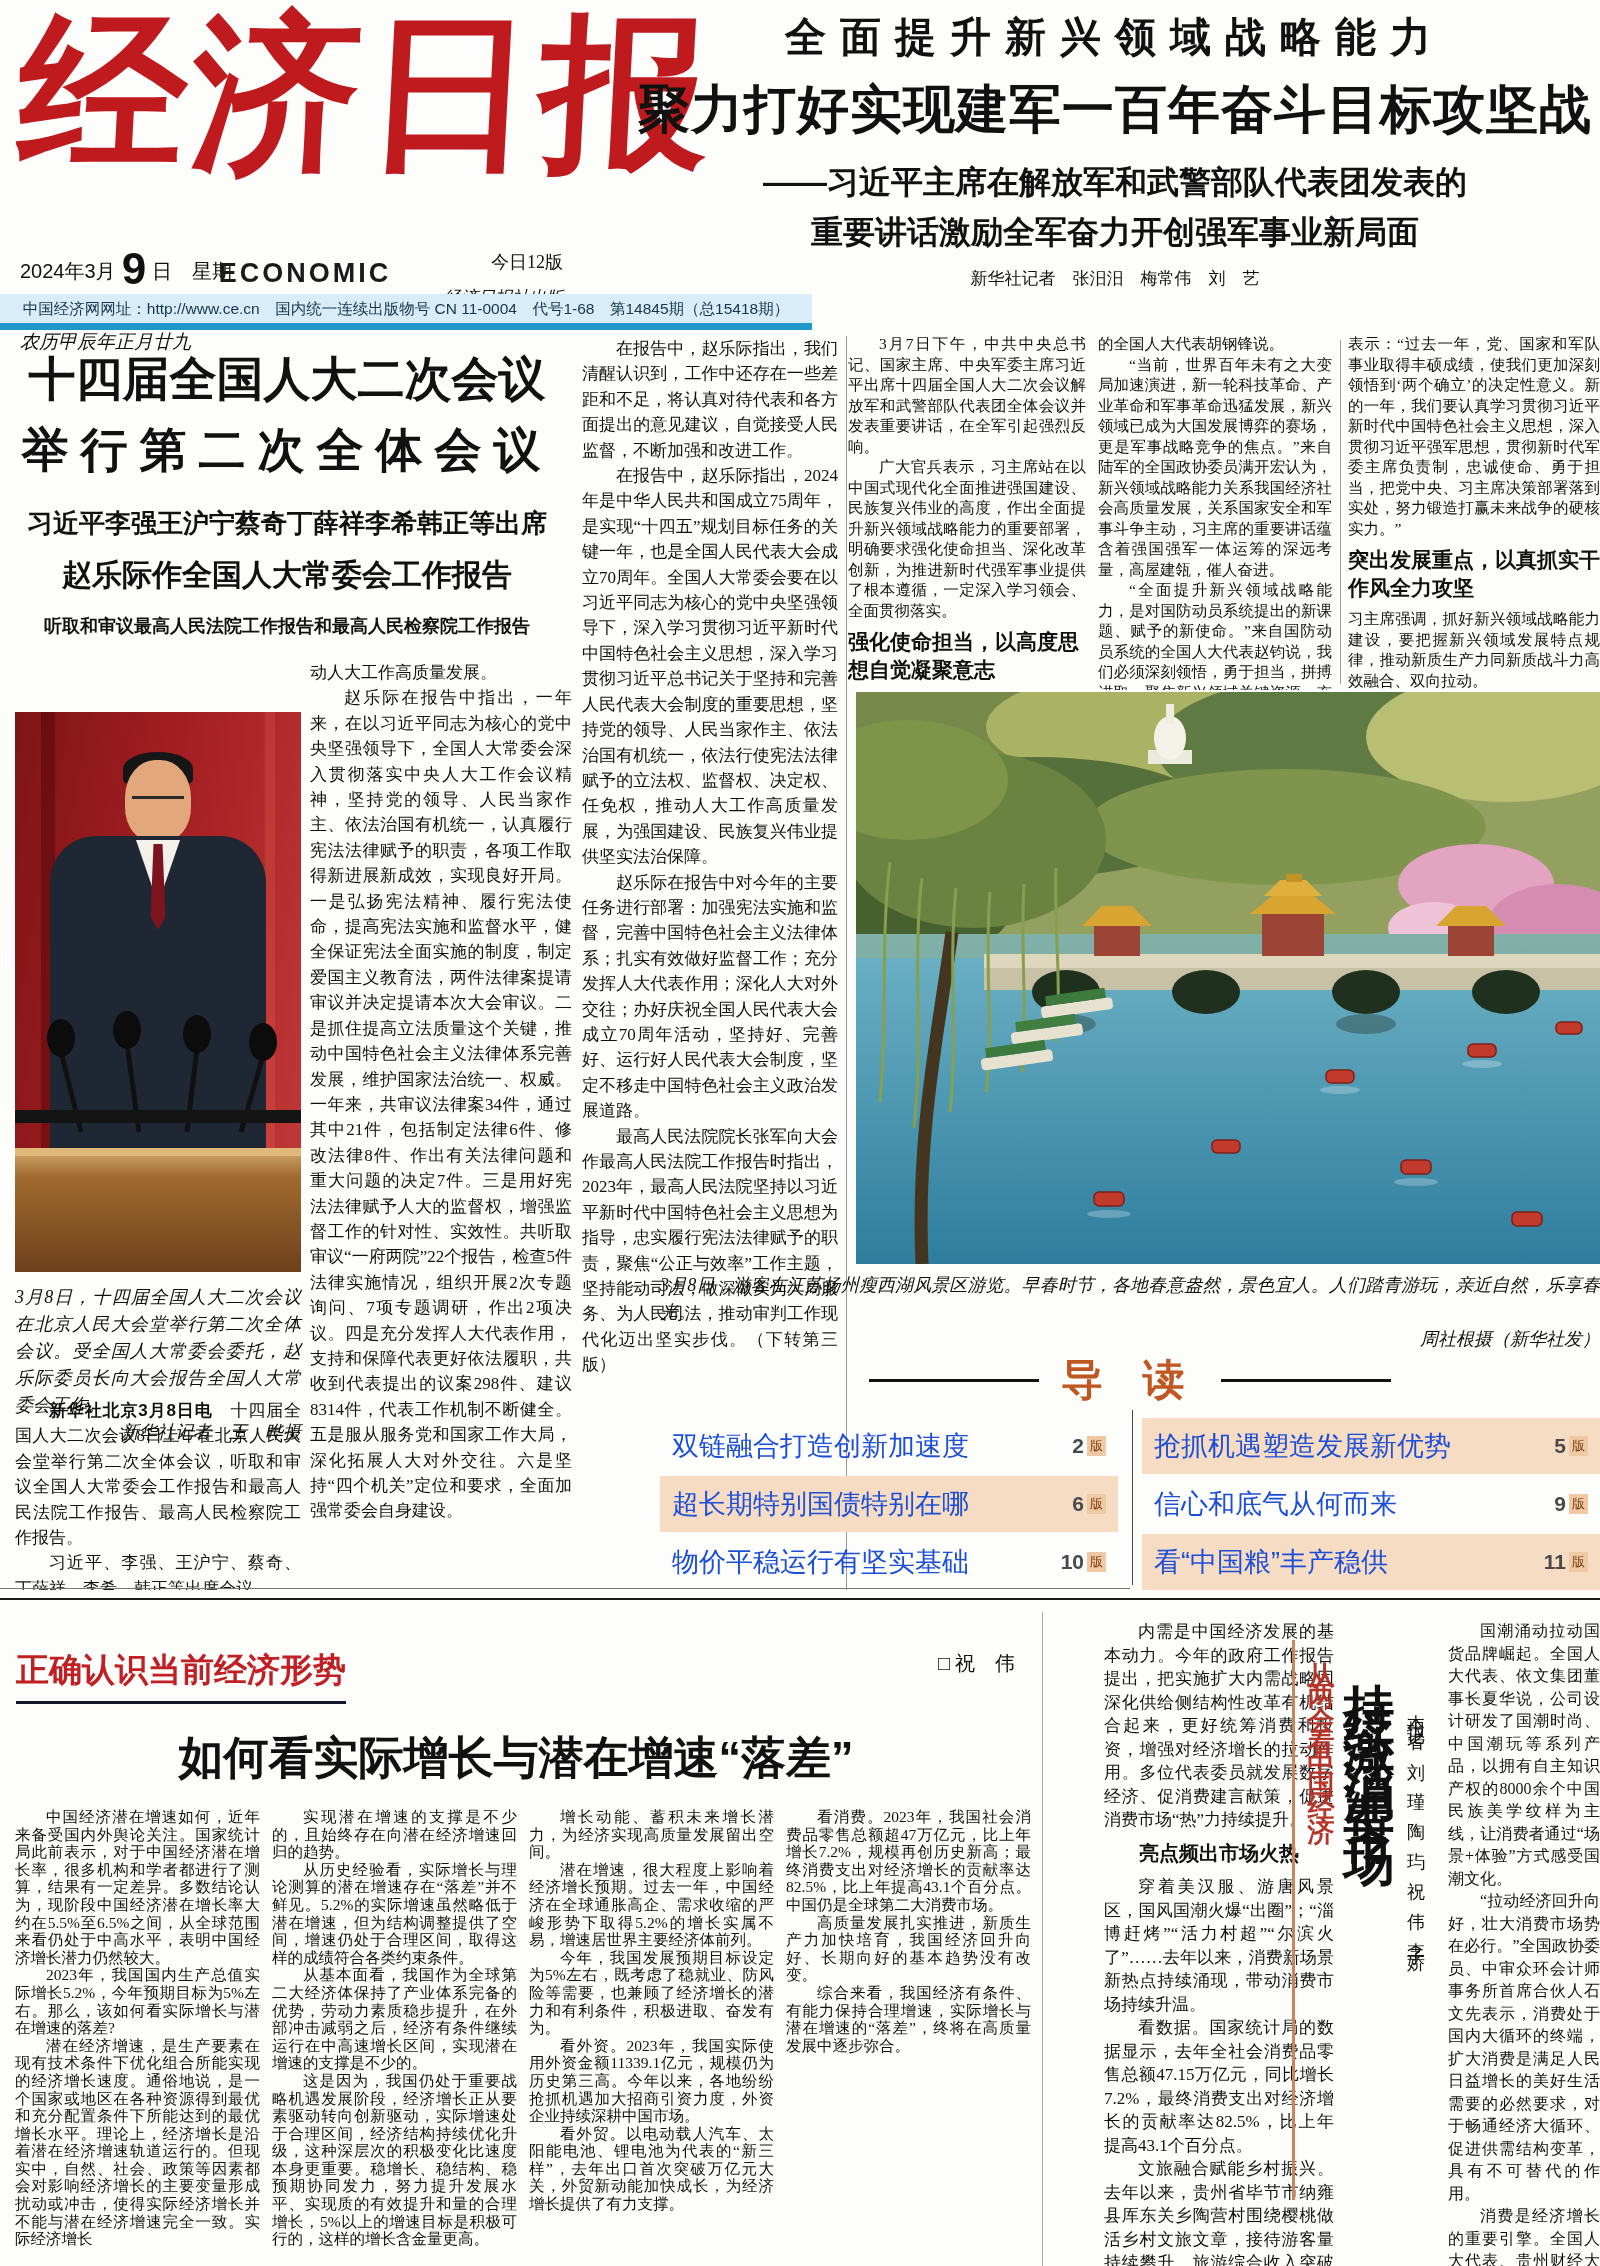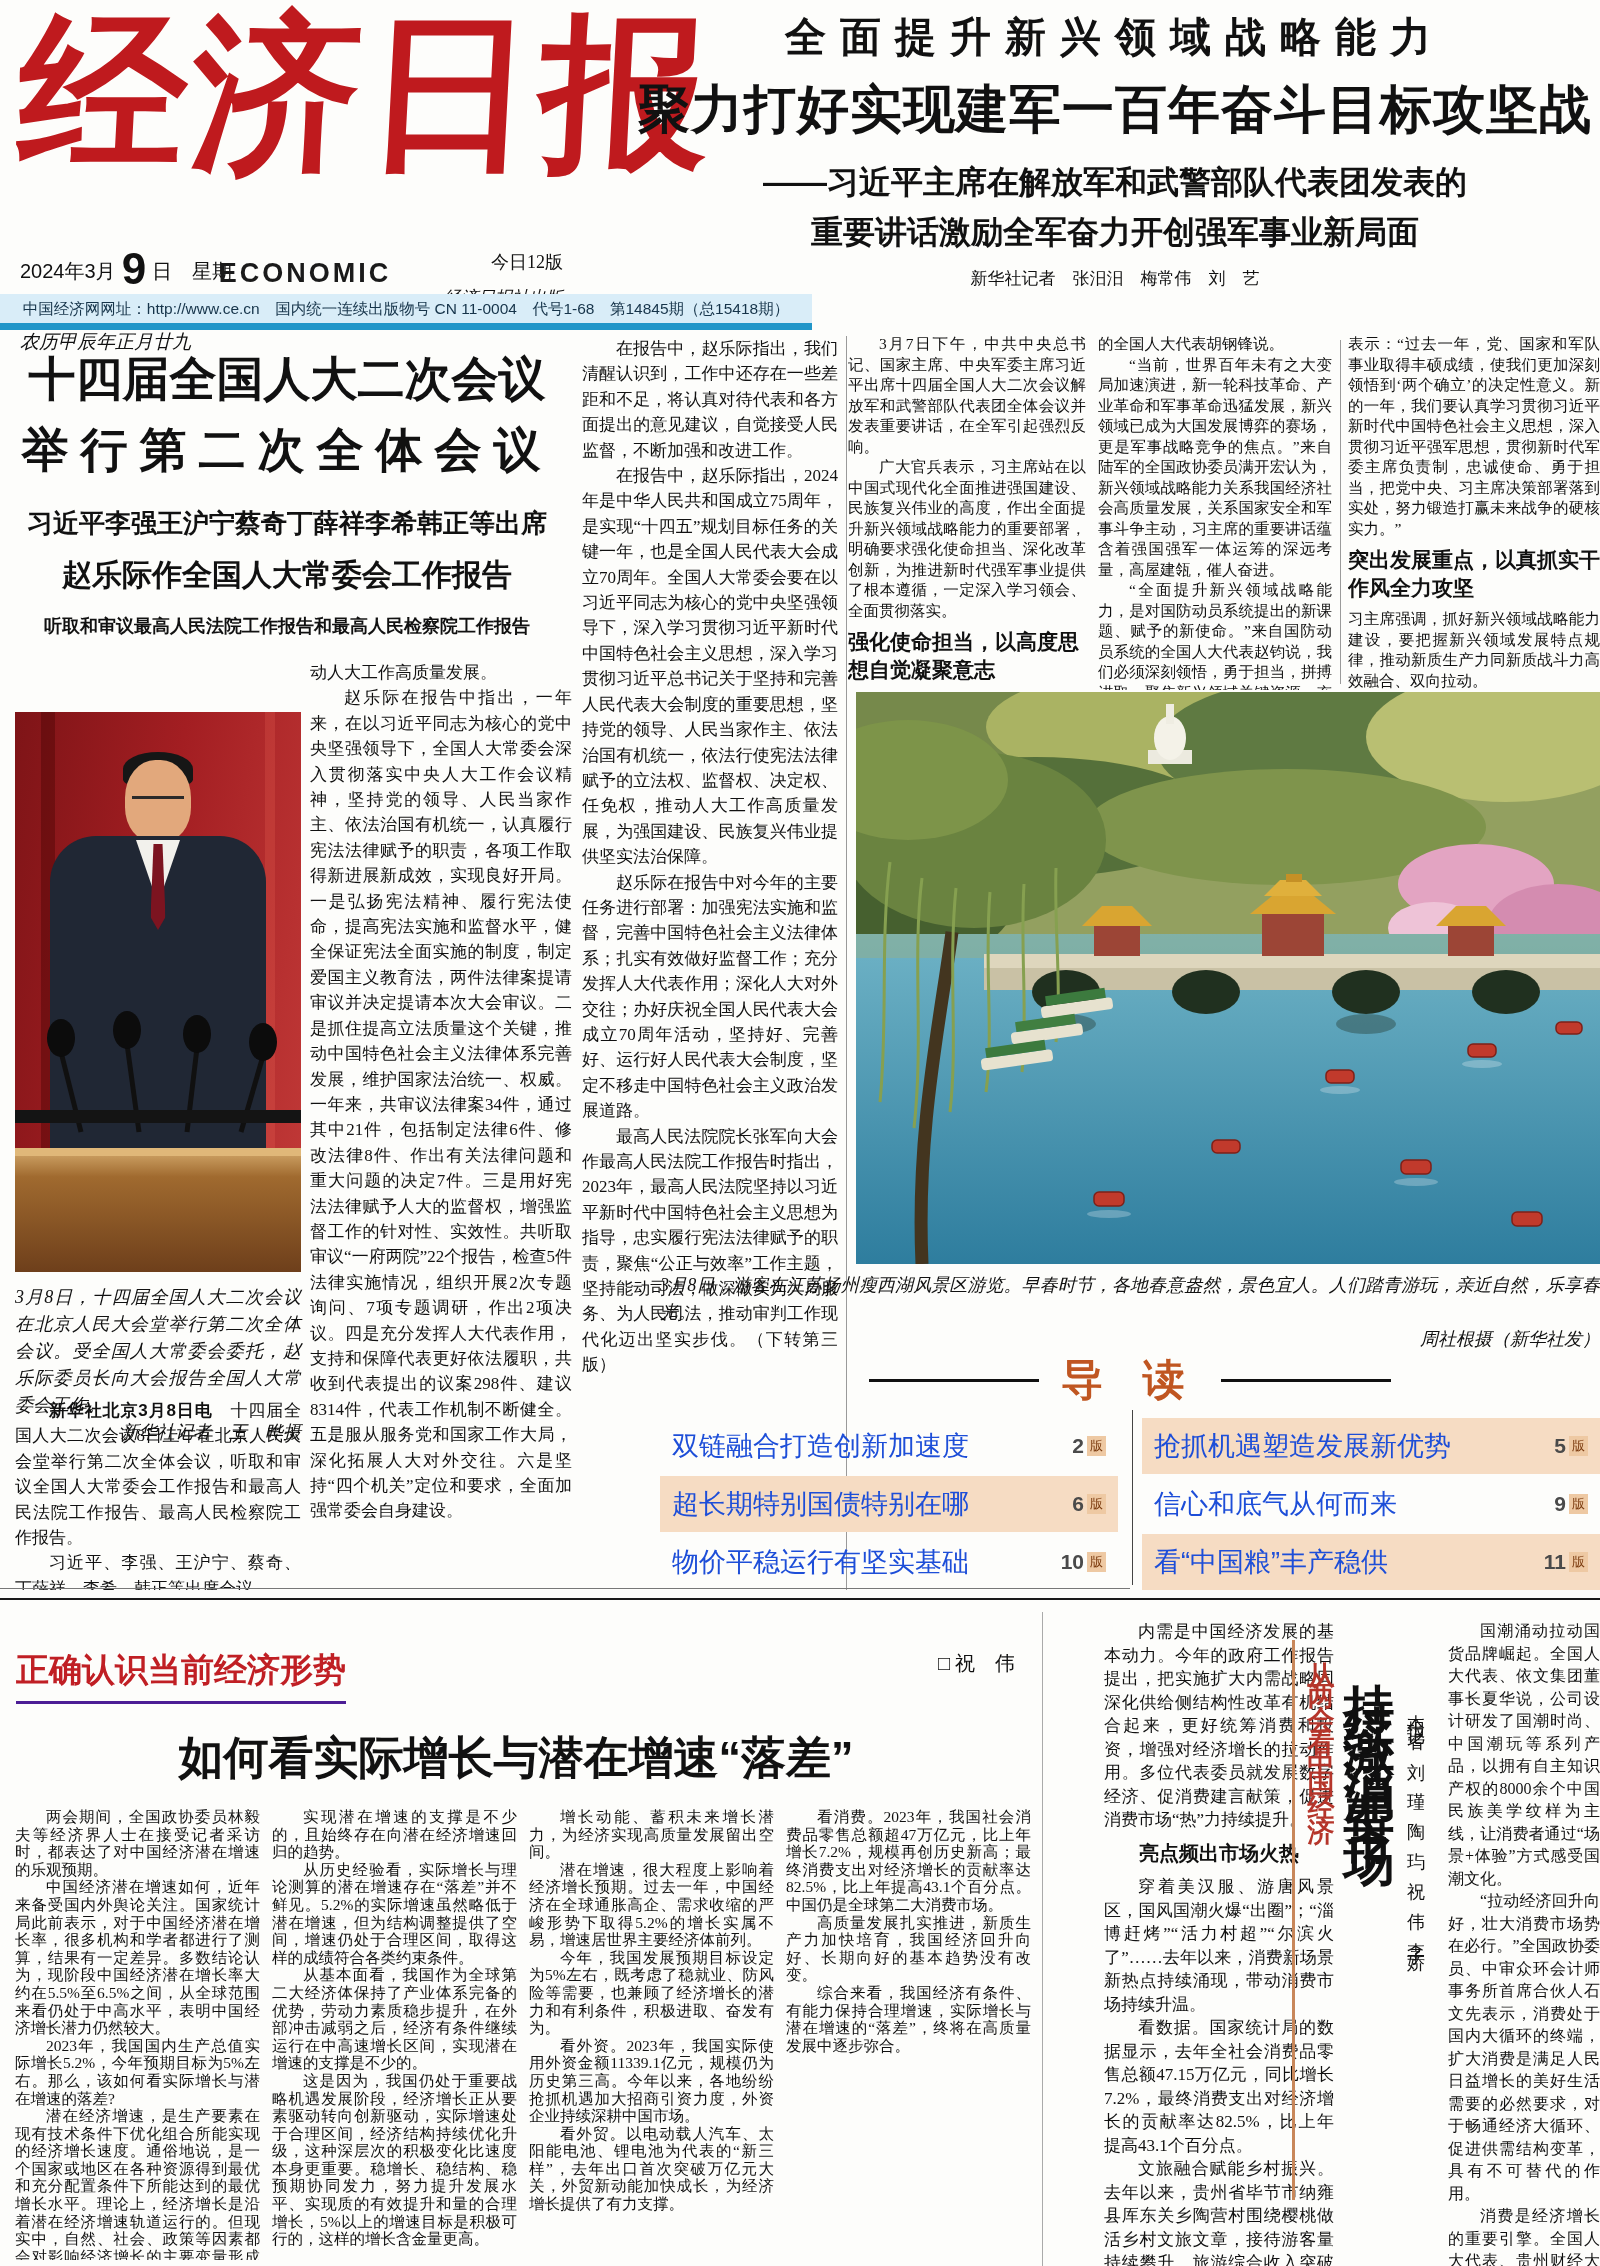--- a/index.html
+++ b/index.html
@@ -85,21 +85,21 @@
   .dditem.hl{background:#f6dcc3;}
   .ddlabel{flex:1;font-size:27px;font-weight:normal;color:#1d4ed8;white-space:nowrap;overflow:hidden;}
   .ddpage{font-size:21px;font-weight:bold;color:#4a4a4a;}
   .ddunit{font-size:13px;background:#eec9a3;color:#7c3c10;padding:1px 3px;margin-left:3px;}
   .ddvline{position:absolute;left:1132px;top:1410px;height:175px;width:1px;background:#444;}
   
   .mainhr{position:absolute;left:0;top:1598px;width:1600px;height:2px;background:#1a1a1a;}
   .tophr{position:absolute;left:0;top:1588px;width:1130px;height:1px;background:#777;}
   
   .kicker{position:absolute;left:16px;top:1648px;font-size:33px;font-weight:800;color:#c01f24;
-          font-family:"Liberation Sans",sans-serif;border-bottom:3px solid #4c1d95;padding-bottom:8px;white-space:nowrap;}
+          font-family:"Liberation Sans",sans-serif;border-bottom:3px solid #0f172a;padding-bottom:8px;white-space:nowrap;}
   .ecobyline{position:absolute;left:938px;top:1650px;font-size:20px;}
   .ecohead{position:absolute;left:0;top:1728px;width:1032px;text-align:center;font-size:45px;font-weight:900;
           font-family:"Liberation Sans",sans-serif;white-space:nowrap;}
   
   .vkick{position:absolute;left:1292px;top:1640px;height:560px;writing-mode:vertical-rl;font-size:27px;font-weight:800;
          color:#b5352a;letter-spacing:22px;font-family:"Liberation Sans",sans-serif;border-left:3px solid #c8875a;padding-left:8px;}
   .vtitle{position:absolute;left:1334px;top:1642px;height:610px;writing-mode:vertical-rl;font-size:51px;font-weight:900;
          letter-spacing:22px;font-family:"Liberation Sans",sans-serif;color:#101010;}
   .vbyline{position:absolute;left:1404px;top:1700px;height:540px;writing-mode:vertical-rl;font-size:18px;letter-spacing:6px;}
   .conxhead{font-family:"Liberation Sans",sans-serif;font-weight:bold;font-size:20px;text-align:center;margin:10px 0;text-indent:0;}
@@ -346,21 +346,20 @@
   <div class="ddvline" data-name="guide-divider"></div>
 
   <div class="tophr" data-name="section-divider-thin"></div>
   <div class="mainhr" data-name="section-divider"></div>
 
   <div class="kicker" data-name="econ-kicker">正确认识当前经济形势</div>
   <div class="ecobyline" data-name="econ-byline">□ 祝　伟</div>
   <div class="ecohead" data-name="econ-headline">如何看实际增长与潜在增速“落差”</div>
   <div class="col ecocol" style="left:15px;top:1808px;width:245px;height:452px;" data-name="econ-column-1">
     <div data-name="econ-col1-paragraphs">
-        <p>两会期间，全国政协委员林毅夫等经济界人士在接受记者采访时，都表达了对中国经济潜在增速的乐观预期。</p>
         <p>中国经济潜在增速如何，近年来备受国内外舆论关注。国家统计局此前表示，对于中国经济潜在增长率，很多机构和学者都进行了测算，结果有一定差异。多数结论认为，现阶段中国经济潜在增长率大约在5.5%至6.5%之间，从全球范围来看仍处于中高水平，表明中国经济增长潜力仍然较大。</p>
         <p>2023年，我国国内生产总值实际增长5.2%，今年预期目标为5%左右。那么，该如何看实际增长与潜在增速的落差?</p>
         <p>潜在经济增速，是生产要素在现有技术条件下优化组合所能实现的经济增长速度。通俗地说，是一个国家或地区在各种资源得到最优和充分配置条件下所能达到的最优增长水平。理论上，经济增长是沿着潜在经济增速轨道运行的。但现实中，自然、社会、政策等因素都会对影响经济增长的主要变量形成扰动或冲击，使得实际经济增长并不能与潜在经济增速完全一致。实际经济增长</p>
       </div>
   </div>
   <div class="col ecocol" style="left:272px;top:1808px;width:245px;height:452px;" data-name="econ-column-2">
     <div class="cont" data-name="econ-col2-paragraphs">
         <p>实现潜在增速的支撑是不少的，且始终存在向潜在经济增速回归的趋势。</p>
         <p>从历史经验看，实际增长与理论测算的潜在增速存在“落差”并不鲜见。5.2%的实际增速虽然略低于潜在增速，但为结构调整提供了空间，增速仍处于合理区间，取得这样的成绩符合各类约束条件。</p>
         <p>从基本面看，我国作为全球第二大经济体保持了产业体系完备的优势，劳动力素质稳步提升，在外部冲击减弱之后，经济有条件继续运行在中高速增长区间，实现潜在增速的支撑是不少的。</p>

